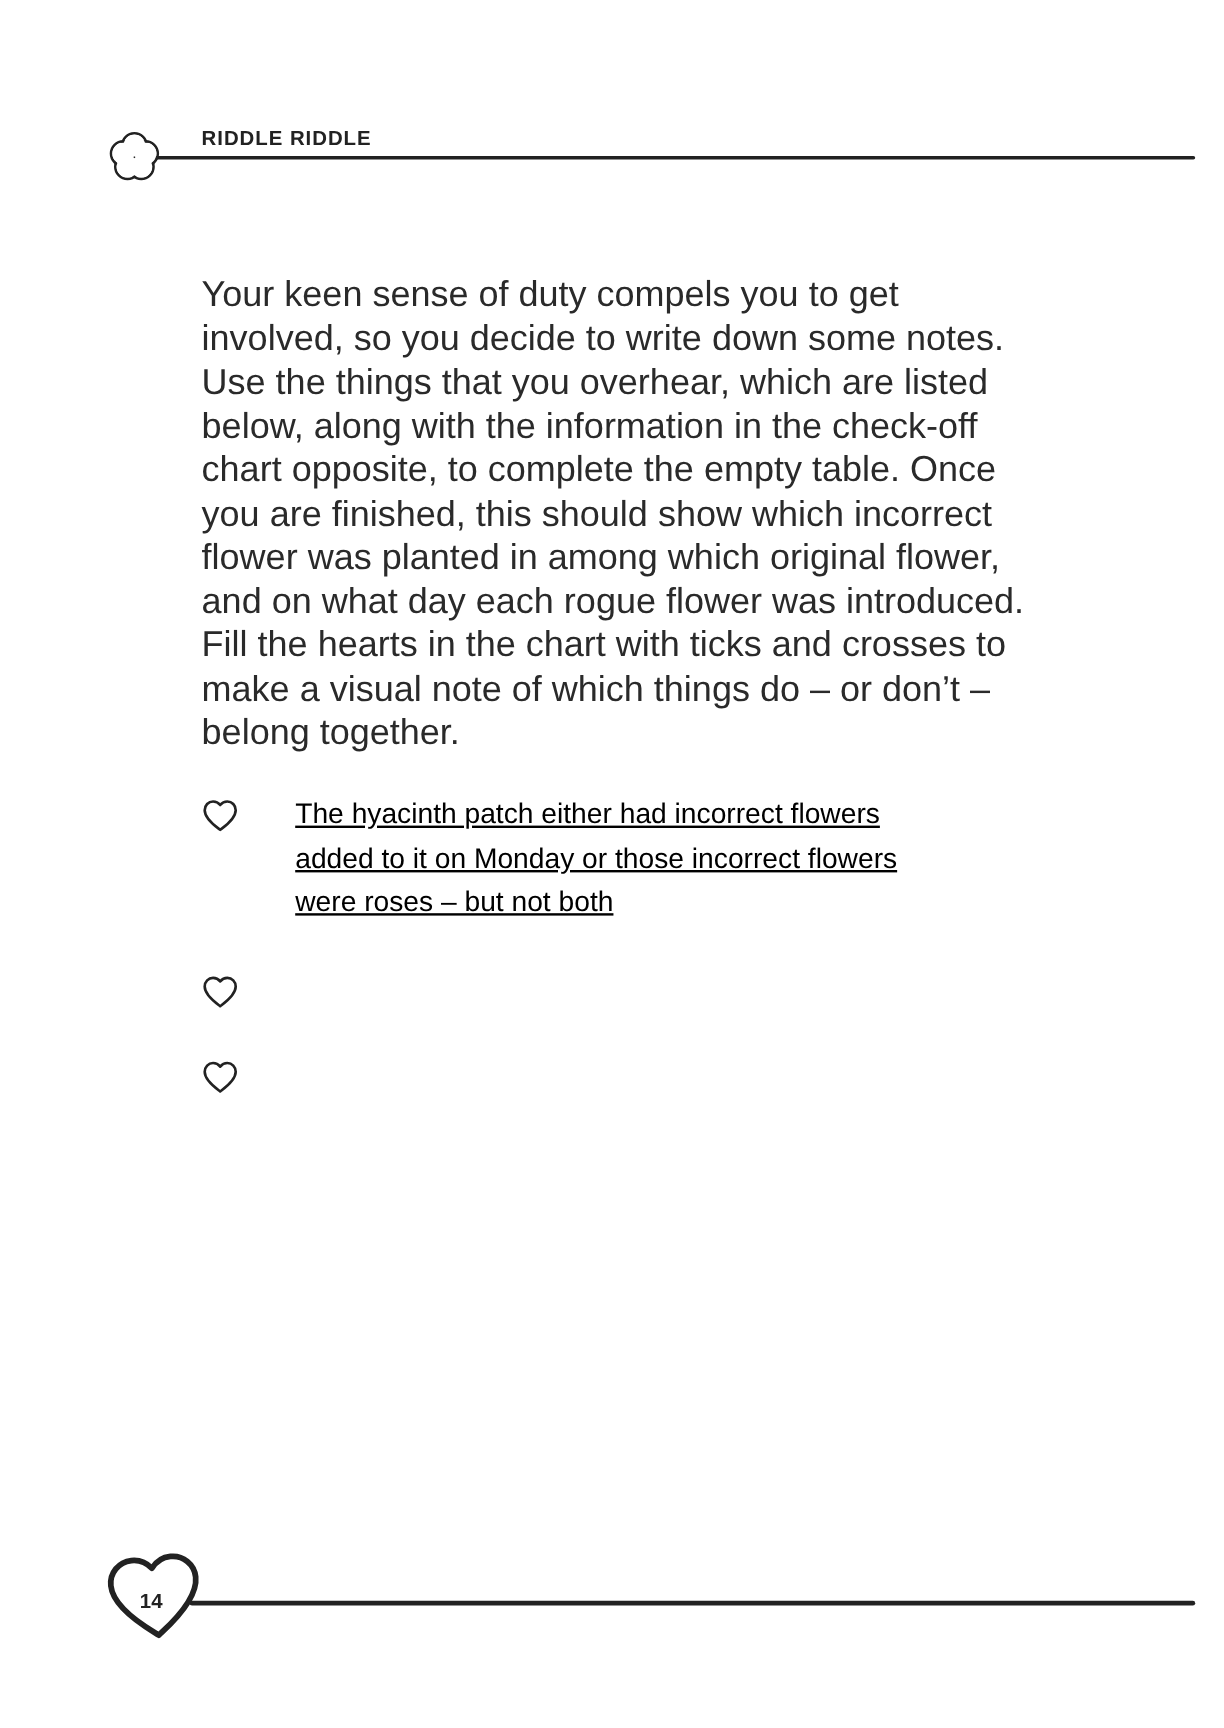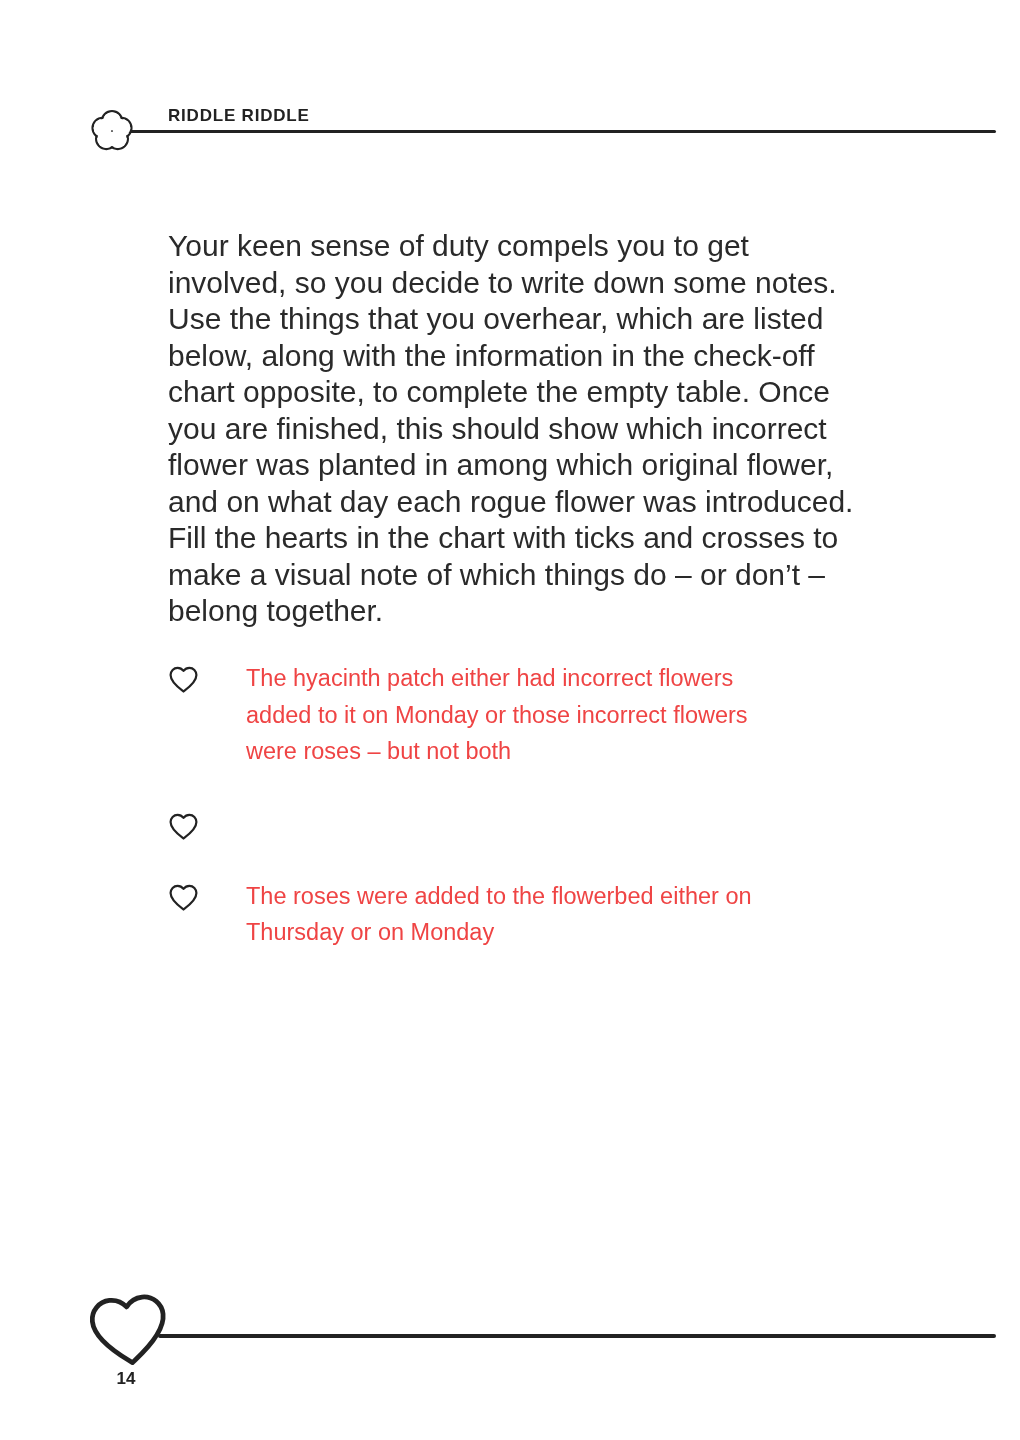--- a/index.html
+++ b/index.html
@@ -71,22 +71,23 @@
   .clue-heart {
     flex: 0 0 auto;
     width: 31px;
     height: 29px;
     margin-top: 5px;
     margin-right: 47px;
   }
   .clue-text {
     font-size: 23.5px;
     line-height: 36.5px;
-    color: #ef4444;
+    color: #000000;
     max-width: 545px;
+    text-decoration: underline;
   }
 
   
   .footer-rule {
     position: absolute;
     top: 1334px;
     left: 158px;
     right: 24px;
     height: 4px;
     background: #222222;
@@ -101,21 +102,20 @@
   }
   .page-number {
     position: absolute;
     top: 1325px;
     left: 88px;
     width: 76px;
     text-align: center;
     font-size: 17px;
     font-weight: bold;
     color: #222222;
-    margin-top: 44px;
   }
 </style>
 </head>
 <body>
 
 <div class="header-rule"></div>
 
 <svg class="flower-icon" viewBox="0 0 52 50" xmlns="http://www.w3.org/2000/svg">
 
   <g fill="none" stroke="#222222" stroke-width="2">
@@ -152,21 +152,20 @@
     <svg class="clue-heart" viewBox="0 0 24 22" xmlns="http://www.w3.org/2000/svg">
       <path d="M12 20.3 C11 19.4 2 13.6 2 7.6 C2 4.5 4.4 2 7.4 2 C9.2 2 10.9 2.9 12 4.3 C13.1 2.9 14.8 2 16.6 2 C19.6 2 22 4.5 22 7.6 C22 13.6 13 19.4 12 20.3 Z" fill="none" stroke="#222222" stroke-width="1.7" stroke-linejoin="round"></path>
     </svg>
   </div>
 
 
   <div class="clue">
     <svg class="clue-heart" viewBox="0 0 24 22" xmlns="http://www.w3.org/2000/svg">
       <path d="M12 20.3 C11 19.4 2 13.6 2 7.6 C2 4.5 4.4 2 7.4 2 C9.2 2 10.9 2.9 12 4.3 C13.1 2.9 14.8 2 16.6 2 C19.6 2 22 4.5 22 7.6 C22 13.6 13 19.4 12 20.3 Z" fill="none" stroke="#222222" stroke-width="1.7" stroke-linejoin="round"></path>
     </svg>
-    <div class="clue-text">The roses were added to the flowerbed either on Thursday or on Monday</div>
   </div>
 
 </div>
 
 <div class="footer-rule"></div>
 
 <svg class="footer-heart" viewBox="0 0 24 22" xmlns="http://www.w3.org/2000/svg">
   <g transform="rotate(-6 12 11)">
     <path d="M12 20.6 C11 19.7 1.6 13.6 1.6 7.4 C1.6 4.3 4.1 1.8 7.2 1.8 C9.1 1.8 10.9 2.8 12 4.2 C13.1 2.8 14.9 1.8 16.8 1.8 C19.9 1.8 22.4 4.3 22.4 7.4 C22.4 13.6 13 19.7 12 20.6 Z" fill="#ffffff" stroke="#222222" stroke-width="1.4" stroke-linejoin="round"></path>
   </g>

